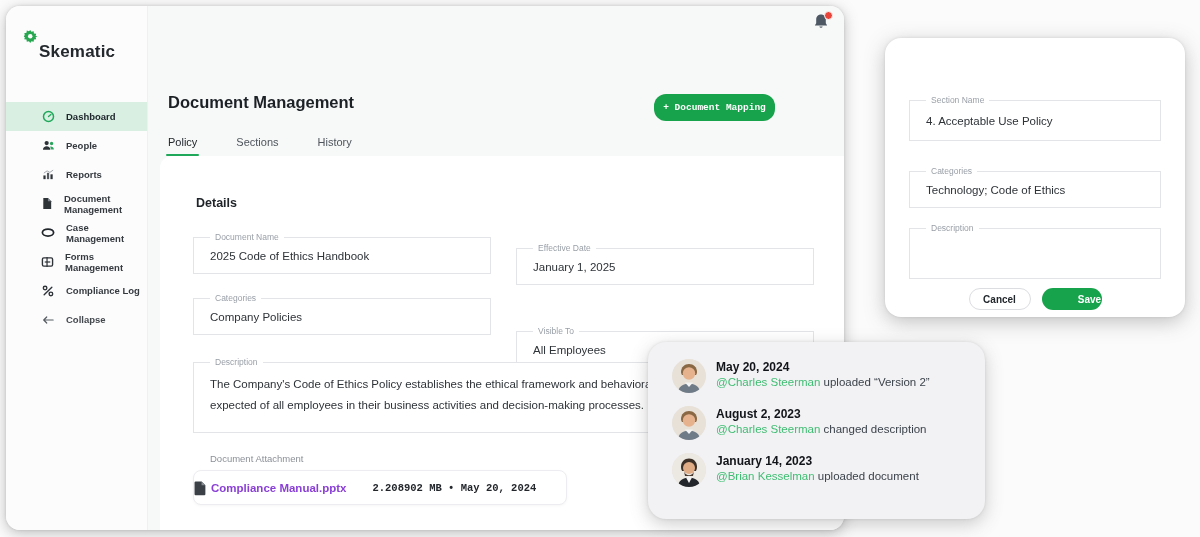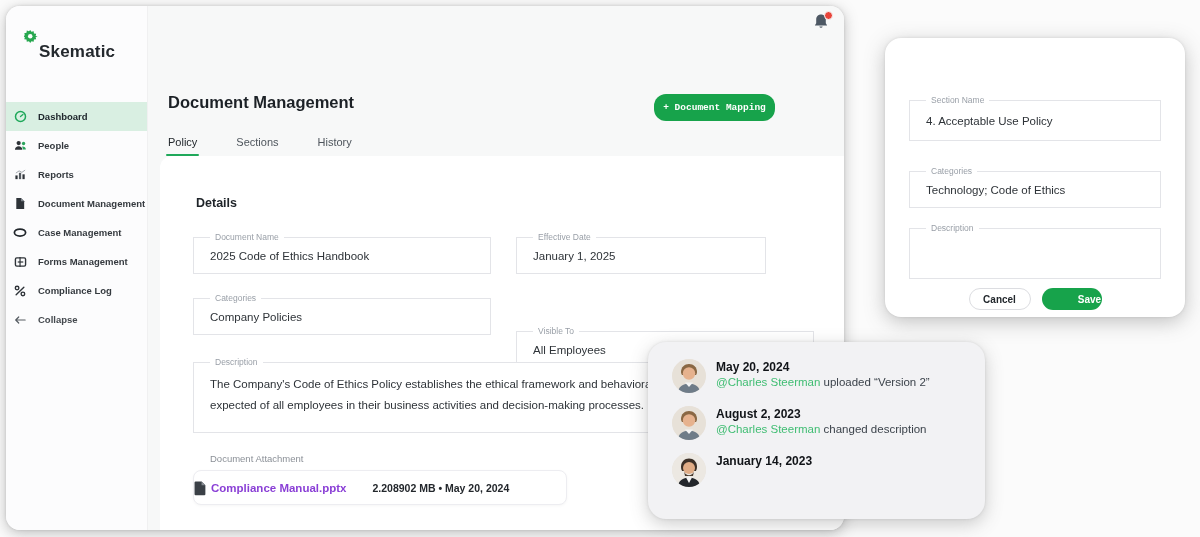--- a/index.html
+++ b/index.html
@@ -12,21 +12,21 @@
     box-shadow:0 3px 14px rgba(90,90,90,.38), 0 0 3px rgba(120,120,120,.25);
     overflow:hidden;
   }
 
   
   .sidebar { position:absolute; left:0; top:0; bottom:0; width:142px; background:#fcfcfd; border-right:1px solid #f0f0f1; z-index:2; }
   .logo { position:absolute; left:18px; top:24px; display:flex; align-items:flex-end; }
   .logo .gear { margin-bottom:13px; }
   .logo .logo-text { font-size:17px; font-weight:bold; color:#24292e; letter-spacing:.2px; }
   .nav { position:absolute; top:96px; left:0; right:0; }
-  .nav-item { height:29px; display:flex; align-items:center; padding-left:7px; gap:11px; cursor:pointer; }
+  .nav-item { height:29px; display:flex; align-items:center; padding-left:35px; gap:11px; cursor:pointer; }
   .nav-item .nav-label { font-size:9.5px; color:#353a3f; font-weight:600; }
   .nav-item.active { background:#d9efe2; }
   .nav-item.active .nav-label { color:#20282e; }
   .nav-item.collapse-item .nav-label { color:#44494e; }
   .nav-icon { width:14px; height:14px; display:flex; align-items:center; justify-content:center; }
 
   
   .content { position:absolute; left:142px; top:0; right:0; bottom:0; background:#f7f8f8; }
   .bell-wrap { position:absolute; top:7px; right:13px; width:18px; height:20px; cursor:pointer; }
   .bell-badge { position:absolute; right:-2px; top:-2px; width:9px; height:9px; border-radius:50%; background:#e8443a; border:1px solid #f7f8f8; }
@@ -43,21 +43,21 @@
   
   .field { position:absolute; border:1px solid #e3e4e8; border-radius:0; background:#fff; }
   .field-label { position:absolute; top:-6px; left:16px; font-size:8.5px; color:#999fa7; background:#fff; padding:0 5px; white-space:nowrap; }
   .field-value { position:absolute; left:16px; top:50%; transform:translateY(-50%); font-size:11.5px; color:#2e3338; white-space:nowrap; }
   .field.f-desc .field-value { top:11px; transform:none; line-height:21px; right:6px; overflow:hidden; }
   .desc-line { white-space:nowrap; overflow:hidden; }
 
   .attach-label { position:absolute; left:50px; top:297px; font-size:9.5px; color:#8b9097; }
   .attach-card { position:absolute; left:33px; top:314px; width:374px; height:35px; background:#fff; border:1px solid #ededf1; border-radius:8px; box-shadow:0 1px 3px rgba(0,0,0,.04); display:flex; align-items:center; padding:0 0; gap:4px; }
   .attach-name { font-size:11.5px; color:#8a3fd6; font-weight:600; cursor:pointer; }
-  .attach-meta { font-size:10.5px; font-weight:bold; color:#23272c; margin-left:22px; }
+  .attach-meta { font-size:10.5px; font-weight:bold; color:#23272c; margin-left:22px;font-family:Liberation Mono, monospace; }
 
   
   .modal { position:absolute; left:885px; top:38px; width:300px; height:279px; background:#fff; border-radius:16px; box-shadow:0 5px 20px rgba(90,90,90,.35), 0 0 3px rgba(120,120,120,.2); z-index:5; }
   .modal-title { position:absolute; top:22px; left:0; right:0; text-align:center; font-size:13.5px; font-weight:bold; color:#1c2126; }
   .modal .field-label { background:#fff; }
   .modal-buttons { position:absolute; left:0; right:0; top:250px; display:flex; justify-content:center; gap:11px; }
   .btn-cancel { width:62px; height:22px; border-radius:11px; background:#fff; border:1px solid #dcdde1; font-size:10px; font-weight:bold; color:#23282d; font-family:"Liberation Sans",sans-serif; cursor:pointer; }
   .btn-save { width:60px; height:22px; border-radius:11px; background:#17a34b; border:none; font-size:10px; font-weight:bold; color:#fff; font-family:"Liberation Sans",sans-serif; cursor:pointer;padding-left:36px; }
 
   
@@ -181,21 +181,21 @@
       <div class="tab">History</div>
     </div>
 
     <div class="white-card">
       <div class="details-heading">Details</div>
 
       <div class="field" style="left:33px; top:81px; width:298px; height:37px;">
         <span class="field-label">Document Name</span>
         <span class="field-value">2025 Code of Ethics Handbook</span>
       </div>
-      <div class="field" style="left:356px; top:81px; width:250px; height:37px;">
+      <div class="field" style="left:356px; top:92px; width:298px; height:37px;">
         <span class="field-label">Effective Date</span>
         <span class="field-value">January 1, 2025</span>
       </div>
       <div class="field" style="left:33px; top:142px; width:298px; height:37px;">
         <span class="field-label">Categories</span>
         <span class="field-value">Company Policies</span>
       </div>
       <div class="field" style="left:356px; top:142px; width:298px; height:37px;margin-top:33px;">
         <span class="field-label">Visible To</span>
         <span class="field-value">All Employees</span>
@@ -283,16 +283,17 @@
           <circle cx="17" cy="17" r="17" fill="#ece8e2"></circle>
           <path d="M9 14c0-5.5 3.5-8.5 8-8.5s8 3 8 8.5c0 2.5-1.2 4-1.2 4H10.2S9 16.5 9 14z" fill="#3c3027"></path>
           <circle cx="17" cy="15" r="6" fill="#e0ac86"></circle>
           <path d="M12 18.5c1 2.5 3 3.8 5 3.8s4-1.3 5-3.8l-1 4.5h-8z" fill="#4a3b2e"></path>
           <path d="M6 34c0-6 5-9.5 11-9.5S28 28 28 34z" fill="#23262b"></path>
           <path d="M14 24.5L17 30l3-5.5-3-1z" fill="#f4f4f4"></path>
         </svg>
     </span>
     <div>
       <div class="h-date">January 14, 2023</div>
+      <div class="h-line"><span class="h-mention">@Brian Kesselman</span><span> uploaded document</span></div>
     </div>
   </div>
 
 </div>
 
 </body></html>

